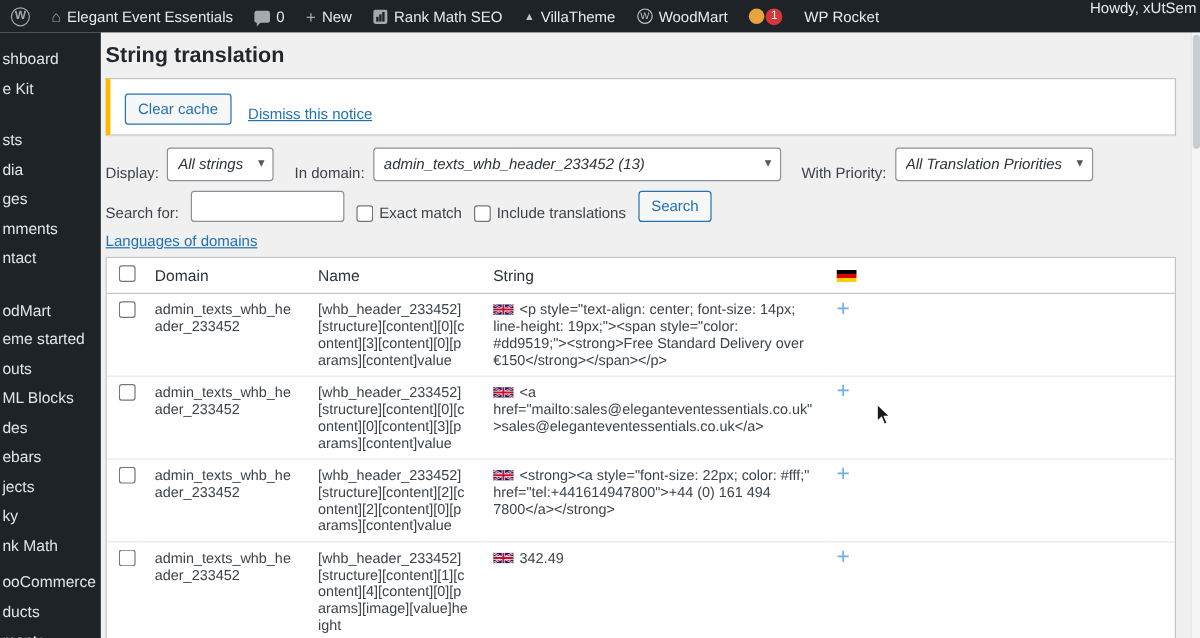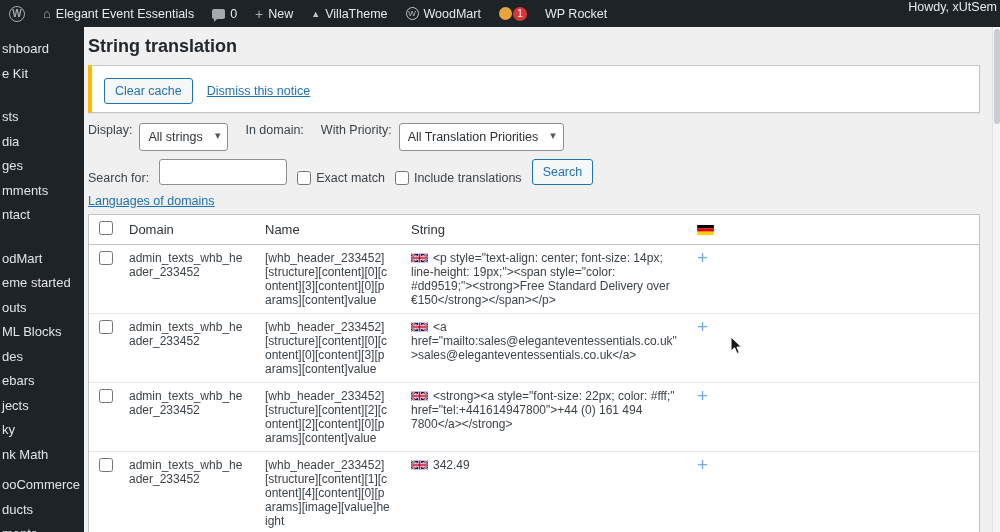--- a/index.html
+++ b/index.html
@@ -32,29 +32,29 @@
   .side-item:nth-child(17) { margin-top:6px; }
 
   
   .content { position:absolute; top:27px; left:75px; right:8px; bottom:0; padding:6px 12px 0 13px; overflow:hidden; }
   h1 { font-size:18px; font-weight:700; color:#23282d; line-height:26px; margin-bottom:6px; }
 
   .notice { background:#fff; border:1px solid #c3c4c7; border-left:4px solid #ffb900; box-shadow:0 1px 1px rgba(0,0,0,.04); padding:6px 12px; margin-bottom:12px; font-size:12.5px; }
   .notice p { line-height:17px; }
   .notice a { color:#2271b1; }
   .notice-rocket { padding-bottom:8px; margin-bottom:10px; }
-  .notice-actions { margin-top:6px; display:flex; align-items:center; gap:14px; }
+  .notice-actions { margin-top:6px; display:flex; align-items:flex-end; gap:14px; }
   .button { background:#f6f7f7; border:1px solid #2271b1; color:#2271b1; border-radius:3px; height:26px; padding:0 10px; font-size:12.5px; cursor:pointer; font-family:inherit; }
   .dismiss-link { color:#2271b1; font-size:12.5px; }
 
-  .filters-row { display:flex; align-items:flex-start; gap:7px; margin-bottom:8px; }
+  .filters-row { display:flex; align-items:flex-end; gap:7px; margin-bottom:8px; }
   .filters-row label, .search-row label { color:#3c434a; font-size:12.5px; }
   .select-wrap { position:relative; display:inline-block; }
   .select-wrap::after { content:"\25BE"; position:absolute; right:8px; top:6px; font-size:11px; color:#50575e; pointer-events:none; }
-  select { appearance:none; -webkit-appearance:none; border:1px solid #8c8f94; border-radius:3px; background:#fff; height:28px; font-size:12.5px; padding:0 24px 0 8px; color:#2c3338; font-family:inherit; }
+  select { appearance:none; -webkit-appearance:none; border:1px solid #8c8f94; border-radius:3px; background:#fff; height:28px; font-size:12.5px; padding:0 24px 0 8px; color:#2c3338; font-family:inherit;font-style:italic; }
   .sel-domain select { min-width:340px; }
   .sel-priority select { min-width:150px; }
   .ml { margin-left:10px; }
 
   .search-row { display:flex; align-items:flex-end; gap:10px; margin-bottom:8px; }
   .search-row input[type=text] { width:128px; height:26px; border:1px solid #8c8f94; border-radius:3px; background:#fff; padding:0 6px; font-family:inherit; }
   .cb-label { display:flex; align-items:center; gap:5px; font-size:12.5px; color:#3c434a; }
   input[type=checkbox] { width:14px; height:14px; accent-color:#2271b1; }
 
   .domains-link { color:#2271b1; font-size:12.5px; display:inline-block; margin-bottom:6px; }
@@ -89,20 +89,31 @@
     </span>
     <span class="ab-item">
       <span class="comment-bubble"></span>
       <span>0</span>
     </span>
     <span class="ab-item">
       <span class="plus-glyph">+</span>
       <span>New</span>
     </span>
     <span class="ab-item">
+      <span class="ab-icon">
+        <svg width="12" height="12" viewBox="0 0 12 12">
+            <rect width="12" height="12" rx="2" fill="#a7aaad"></rect>
+            <rect x="2.5" y="6" width="2" height="4" fill="#1d2327"></rect>
+            <rect x="5" y="4" width="2" height="6" fill="#1d2327"></rect>
+            <rect x="7.5" y="2" width="2" height="8" fill="#1d2327"></rect>
+          </svg>
+      </span>
+      <span>Rank Math SEO</span>
+    </span>
+    <span class="ab-item">
       <span class="tri-glyph">▲</span>
       <span>VillaTheme</span>
     </span>
     <span class="ab-item">
       <span class="w-circle">W</span>
       <span>WoodMart</span>
     </span>
     <span class="ab-item">
       <span class="notif-circle"></span>
       <span class="notif-badge">1</span>
@@ -171,20 +182,23 @@
       <a href="#" class="dismiss-link">Dismiss this notice</a>
     </p>
   </div>
 
   <div class="filters-row">
     <label>Display:</label>
     <span class="select-wrap">
       <select><option>All strings</option></select>
     </span>
     <label class="ml">In domain:</label>
+    <span class="select-wrap sel-domain">
+      <select><option>admin_texts_whb_header_233452 (13)</option></select>
+    </span>
     <label class="ml">With Priority:</label>
     <span class="select-wrap sel-priority">
       <select><option>All Translation Priorities</option></select>
     </span>
   </div>
 
   <div class="search-row">
     <label>Search for:</label>
     <input type="text" value="" style="">
     <label class="cb-label">

